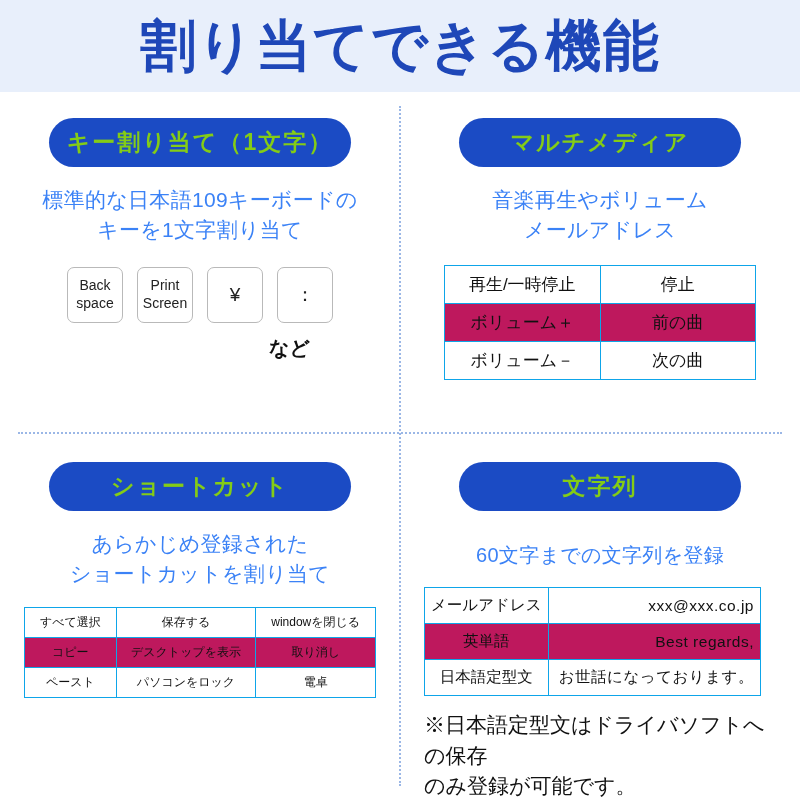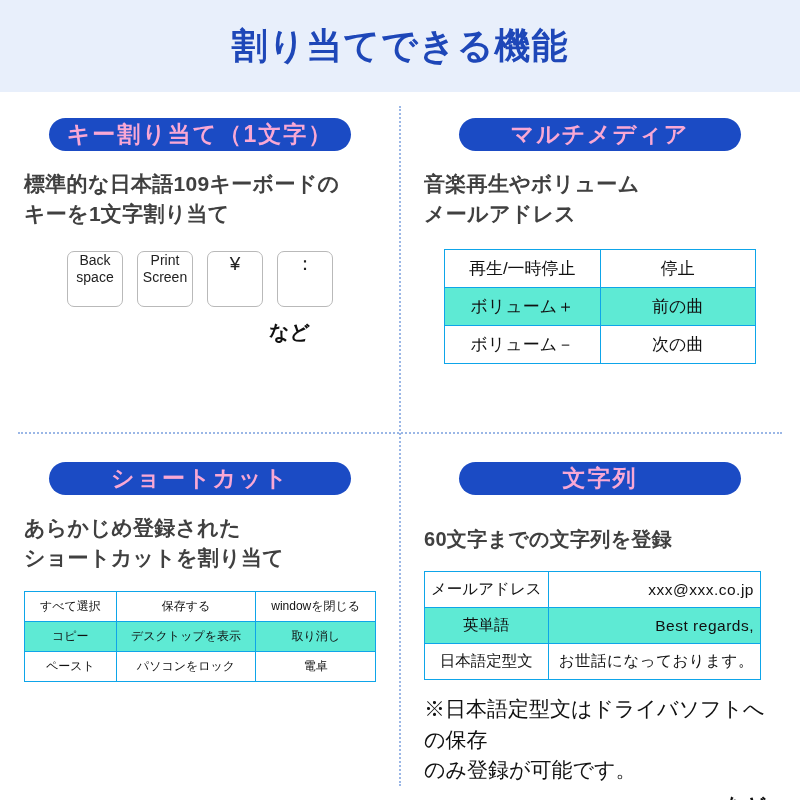--- a/index.html
+++ b/index.html
@@ -22,21 +22,21 @@
 
   
   .header {
     height: 92px;
     background: #e8effb;
     display: flex;
     align-items: center;
     justify-content: center;
   }
   .header-title {
-    font-size: 36px;
+    font-size: 56px;
     font-weight: bold;
     color: #1e47b8;
     letter-spacing: 1px;
     line-height: 1;
   }
 
   
   .grid {
     position: relative;
     width: 800px;
@@ -65,64 +65,65 @@
   }
 
   .cell {
     position: relative;
     padding: 26px 24px 0 24px;
   }
 
   
   .pill {
     background: #1b4bc4;
-    color: #f9a8d4;
+    color: #84cc16;
     border-radius: 26px;
-    height: 33px;
+    height: 49px;
     display: flex;
     align-items: center;
     justify-content: center;
     font-size: 23px;
     font-weight: bold;
     letter-spacing: 2px;
     margin: 0 auto;
   }
   .pill.w1 { width: 302px; }
   .pill.w2 { width: 282px; }
   .pill.w3 { width: 302px; }
   .pill.w4 { width: 282px; }
 
   
   .subtitle {
     margin-top: 18px;
+    text-align: center;
     font-size: 21px;
-    font-weight: bold;
+    font-weight: normal;
     line-height: 1.42;
-    color: #404040;
+    color: #3b82f6;
     letter-spacing: 0.3px;
   }
   .subtitle.small { font-size: 20px; }
 
   
   .keys {
     margin-top: 22px;
     display: flex;
     justify-content: center;
     gap: 14px;
   }
   .keycap {
     width: 56px;
     height: 56px;
     border: 1px solid #b9b9b9;
     border-radius: 7px;
     background: #ffffff;
     display: flex;
     flex-direction: column;
     align-items: center;
-    justify-content: flex-start;
+    justify-content: center;
     font-size: 14px;
     line-height: 1.25;
     color: #222222;
   }
   .keycap.big { font-size: 19px; }
 
   .nado {
     margin-top: 12px;
     text-align: right;
     padding-right: 66px;
@@ -138,21 +139,21 @@
     width: 100%;
     font-size: 17px;
   }
   table td {
     border: 1px solid #0ea5e9;
     padding: 6px 4px;
     text-align: center;
     color: #111111;
     white-space: nowrap;
   }
-  tr.alt td { background: #5eead4; }
+  tr.alt td { background: #be185d; }
 
   .tbl-mm {
     margin-top: 20px;
     width: 312px;
     margin-left: auto;
     margin-right: auto;
   }
   .tbl-mm td { width: 50%; font-size: 17px; padding: 7px 2px; }
 
   .tbl-sc {

